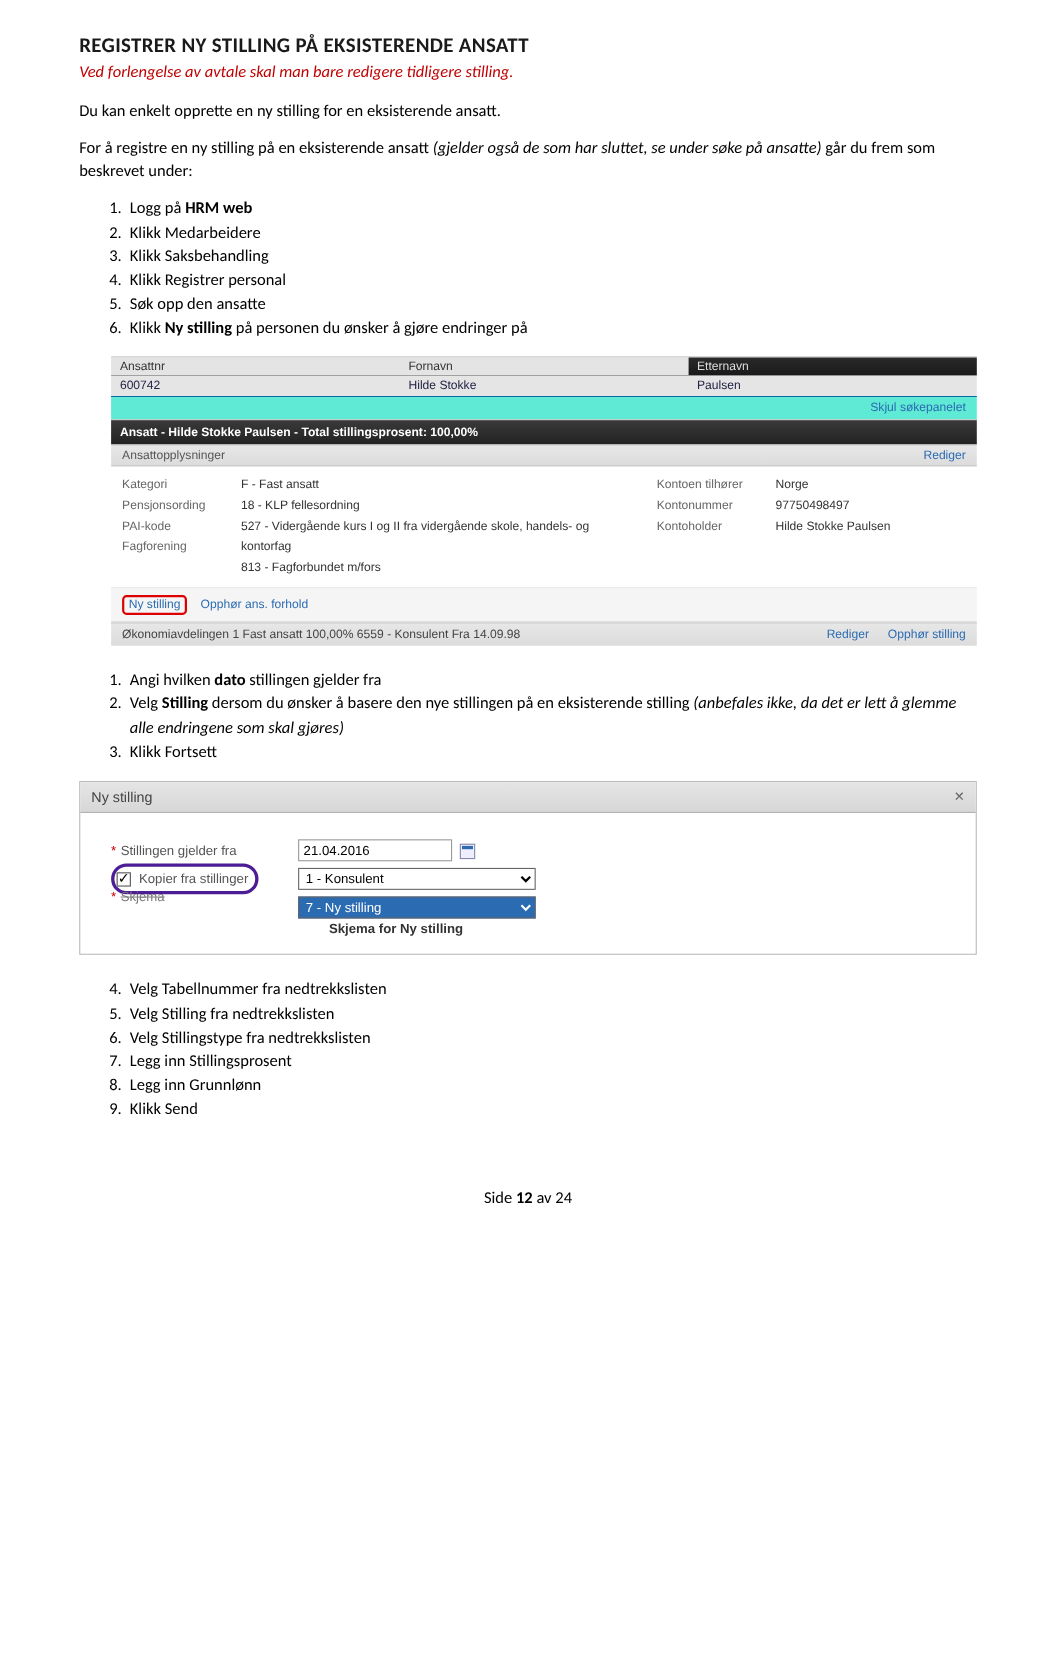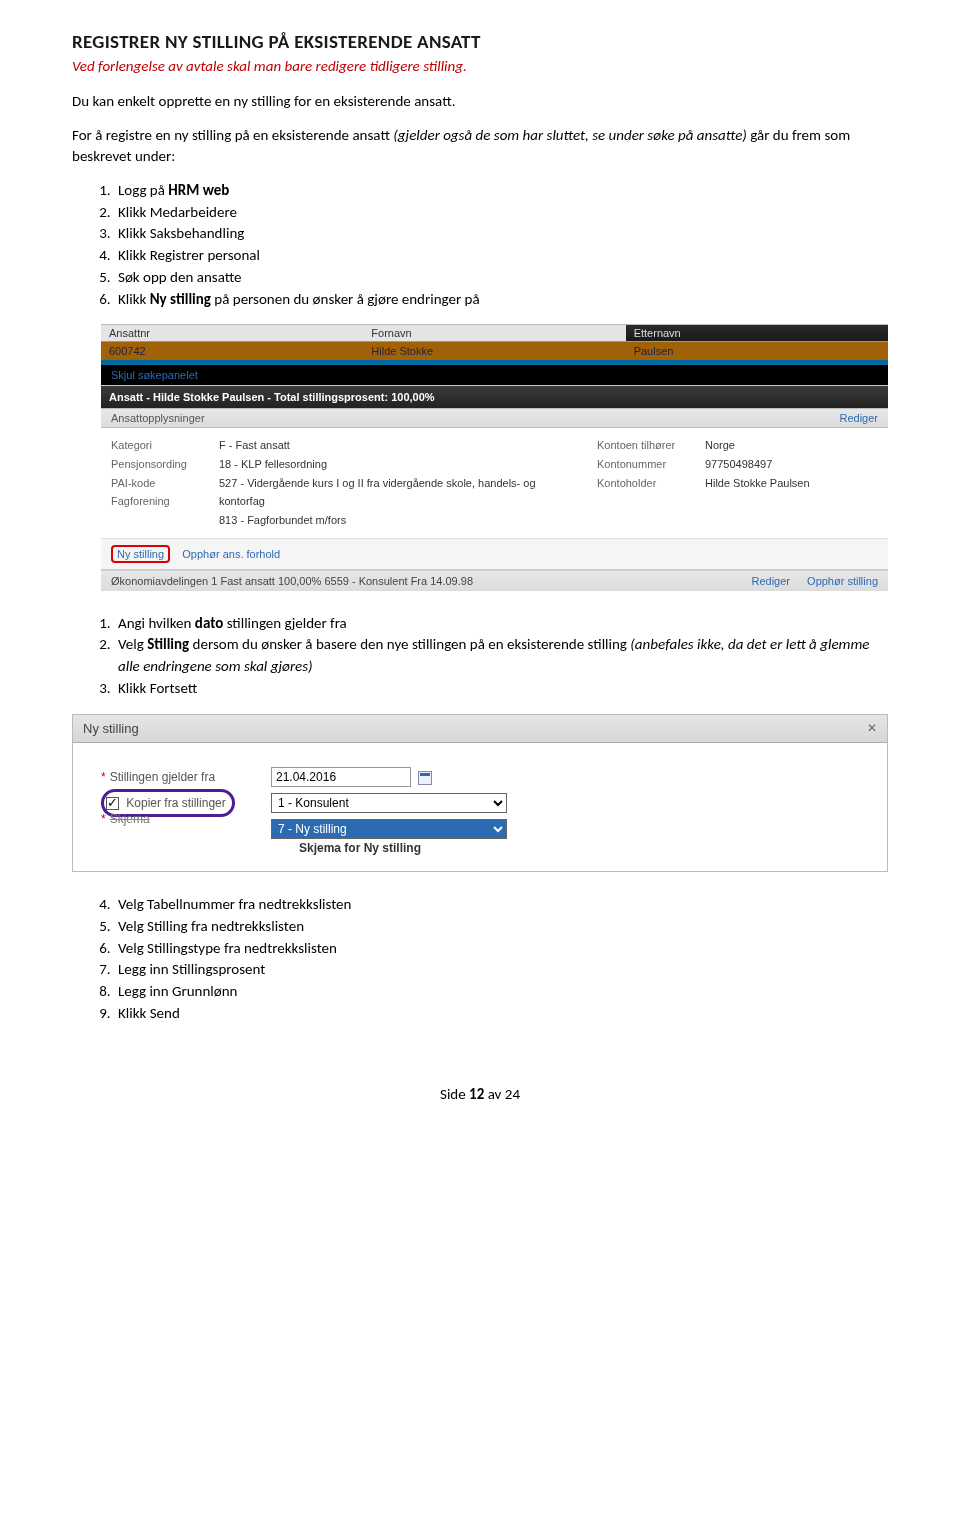--- a/index.html
+++ b/index.html
@@ -20,23 +20,23 @@
   b { font-weight: bold; }
 
   
   .shot { margin: 8px 0 22px 0; font-family: Arial, sans-serif; font-size: 11px; color: #333; background: #fff; border: 0; }
 
   
   .shot1 { border-top: 1px solid #bbb; margin-left: 29px; }
   .shot1 .searchhdr { display: flex; background: #e4e4e4; border-bottom: 1px solid #999; }
   .shot1 .searchhdr div { flex: 1; padding: 2px 8px; color: #333; font-size: 11px; }
   .shot1 .searchhdr .col3 { background: linear-gradient(#2a2a2a,#1a1a1a); color: #ddd; }
-  .shot1 .resultrow { display: flex; background: #a16207; border-bottom: 5px solid #0369a1; align-items: center; }
+  .shot1 .resultrow { display: flex; background: #e5e5e5; border-bottom: 1px solid #0369a1; align-items: center; }
   .shot1 .resultrow div { flex: 1; padding: 3px 8px; color: #224; }
-  .shot1 .skjul { padding: 4px 10px; color: #2b6bb2; font-size: 11px; background: #000000; border-bottom: 1px solid #ccc; }
+  .shot1 .skjul { text-align: right; padding: 4px 10px; color: #2b6bb2; font-size: 11px; background: #5eead4; border-bottom: 1px solid #ccc; }
   .shot1 .darkbar { background: linear-gradient(#3a3a3a,#222); color: #fff; font-weight: bold; padding: 5px 8px; font-size: 11px; }
   .shot1 .panelhdr { display: flex; justify-content: space-between; background: linear-gradient(#e7e7e7,#dcdcdc); border: 1px solid #bcbcbc; border-left: none; border-right: none; padding: 3px 10px; color: #555; }
   .shot1 .panelhdr .rediger { color: #2b6bb2; }
   .shot1 .detail { display: flex; padding: 8px 10px; border-bottom: 1px solid #ddd; gap: 18px; }
   .shot1 .detail .lbls { color: #666; font-size: 11px; width: 90px; line-height: 1.7; }
   .shot1 .detail .vals { color: #333; font-size: 11px; width: 360px; line-height: 1.7; }
   .shot1 .detail .lbls2 { color: #666; font-size: 11px; width: 90px; line-height: 1.7; }
   .shot1 .detail .vals2 { color: #333; font-size: 11px; width: 130px; line-height: 1.7; }
   .shot1 .linkrow { padding: 6px 0 6px 10px; color: #2b6bb2; border-bottom: 1px solid #ccc; background: #f5f5f5; }
   .shot1 .linkrow .ny { border: 2px solid #d00; border-radius: 4px; padding: 1px 4px; display: inline-block; }
@@ -46,21 +46,21 @@
   
   .shot2 { border: 1px solid #bbb; }
   .shot2 .titlebar { background: linear-gradient(#e5e5e5,#d7d7d7); padding: 6px 10px; color: #444; font-size: 13px; border-bottom: 1px solid #aaa; display: flex; justify-content: space-between; align-items: center; }
   .shot2 .titlebar .close { color: #666; font-size: 12px; }
   .shot2 .body { padding: 24px 18px 16px 28px; }
   .shot2 .formrow { display: flex; align-items: center; margin-bottom: 2px; }
   .shot2 .label { width: 170px; color: #555; font-size: 12px; display: flex; align-items: center; gap: 4px; }
   .shot2 .label .ast { color: #c00; }
   .shot2 .field { width: 220px; }
   .shot2 input[type=text] { width: 140px; border: 1px solid #999; font-size: 12px; padding: 2px 4px; background: #fff; }
-  .shot2 select { width: 236px; border: 1px solid #666; font-size: 12px; padding: 1px 2px; background: #fff; }
+  .shot2 select { width: 216px; border: 1px solid #666; font-size: 12px; padding: 1px 2px; background: #fff; }
   .shot2 .selblue { background: #2b6bb2; color: #fff; }
   .shot2 .dateicon { display: inline-block; width: 14px; height: 14px; vertical-align: middle; margin-left: 4px; background: #eef; border: 1px solid #88a; position: relative; }
   .shot2 .dateicon::after { content: ""; position: absolute; top: 1px; left: 1px; right: 1px; height: 3px; background: #2b6bb2; }
   .shot2 .circled { border: 3px solid #4c1d95; border-radius: 16px; padding: 4px 6px 4px 2px; }
   .shot2 .chk { display: inline-block; width: 13px; height: 13px; border: 1px solid #555; margin-right: 4px; position: relative; background: #fff; vertical-align: middle; }
   .shot2 .chk::after { content: "✓"; position: absolute; top: -3px; left: 0; font-size: 13px; color: #000; }
   .shot2 .strike { color: #777; position: relative; top: -10px; }
   .shot2 .skjemalabel { text-decoration: line-through; text-decoration-color: #888; }
   .shot2 .descrow { margin-left: 198px; font-size: 12px; color: #333; font-weight: bold; margin-top: 2px; }
   .shot2 .fortsett { text-align: right; padding-top: 18px; }

